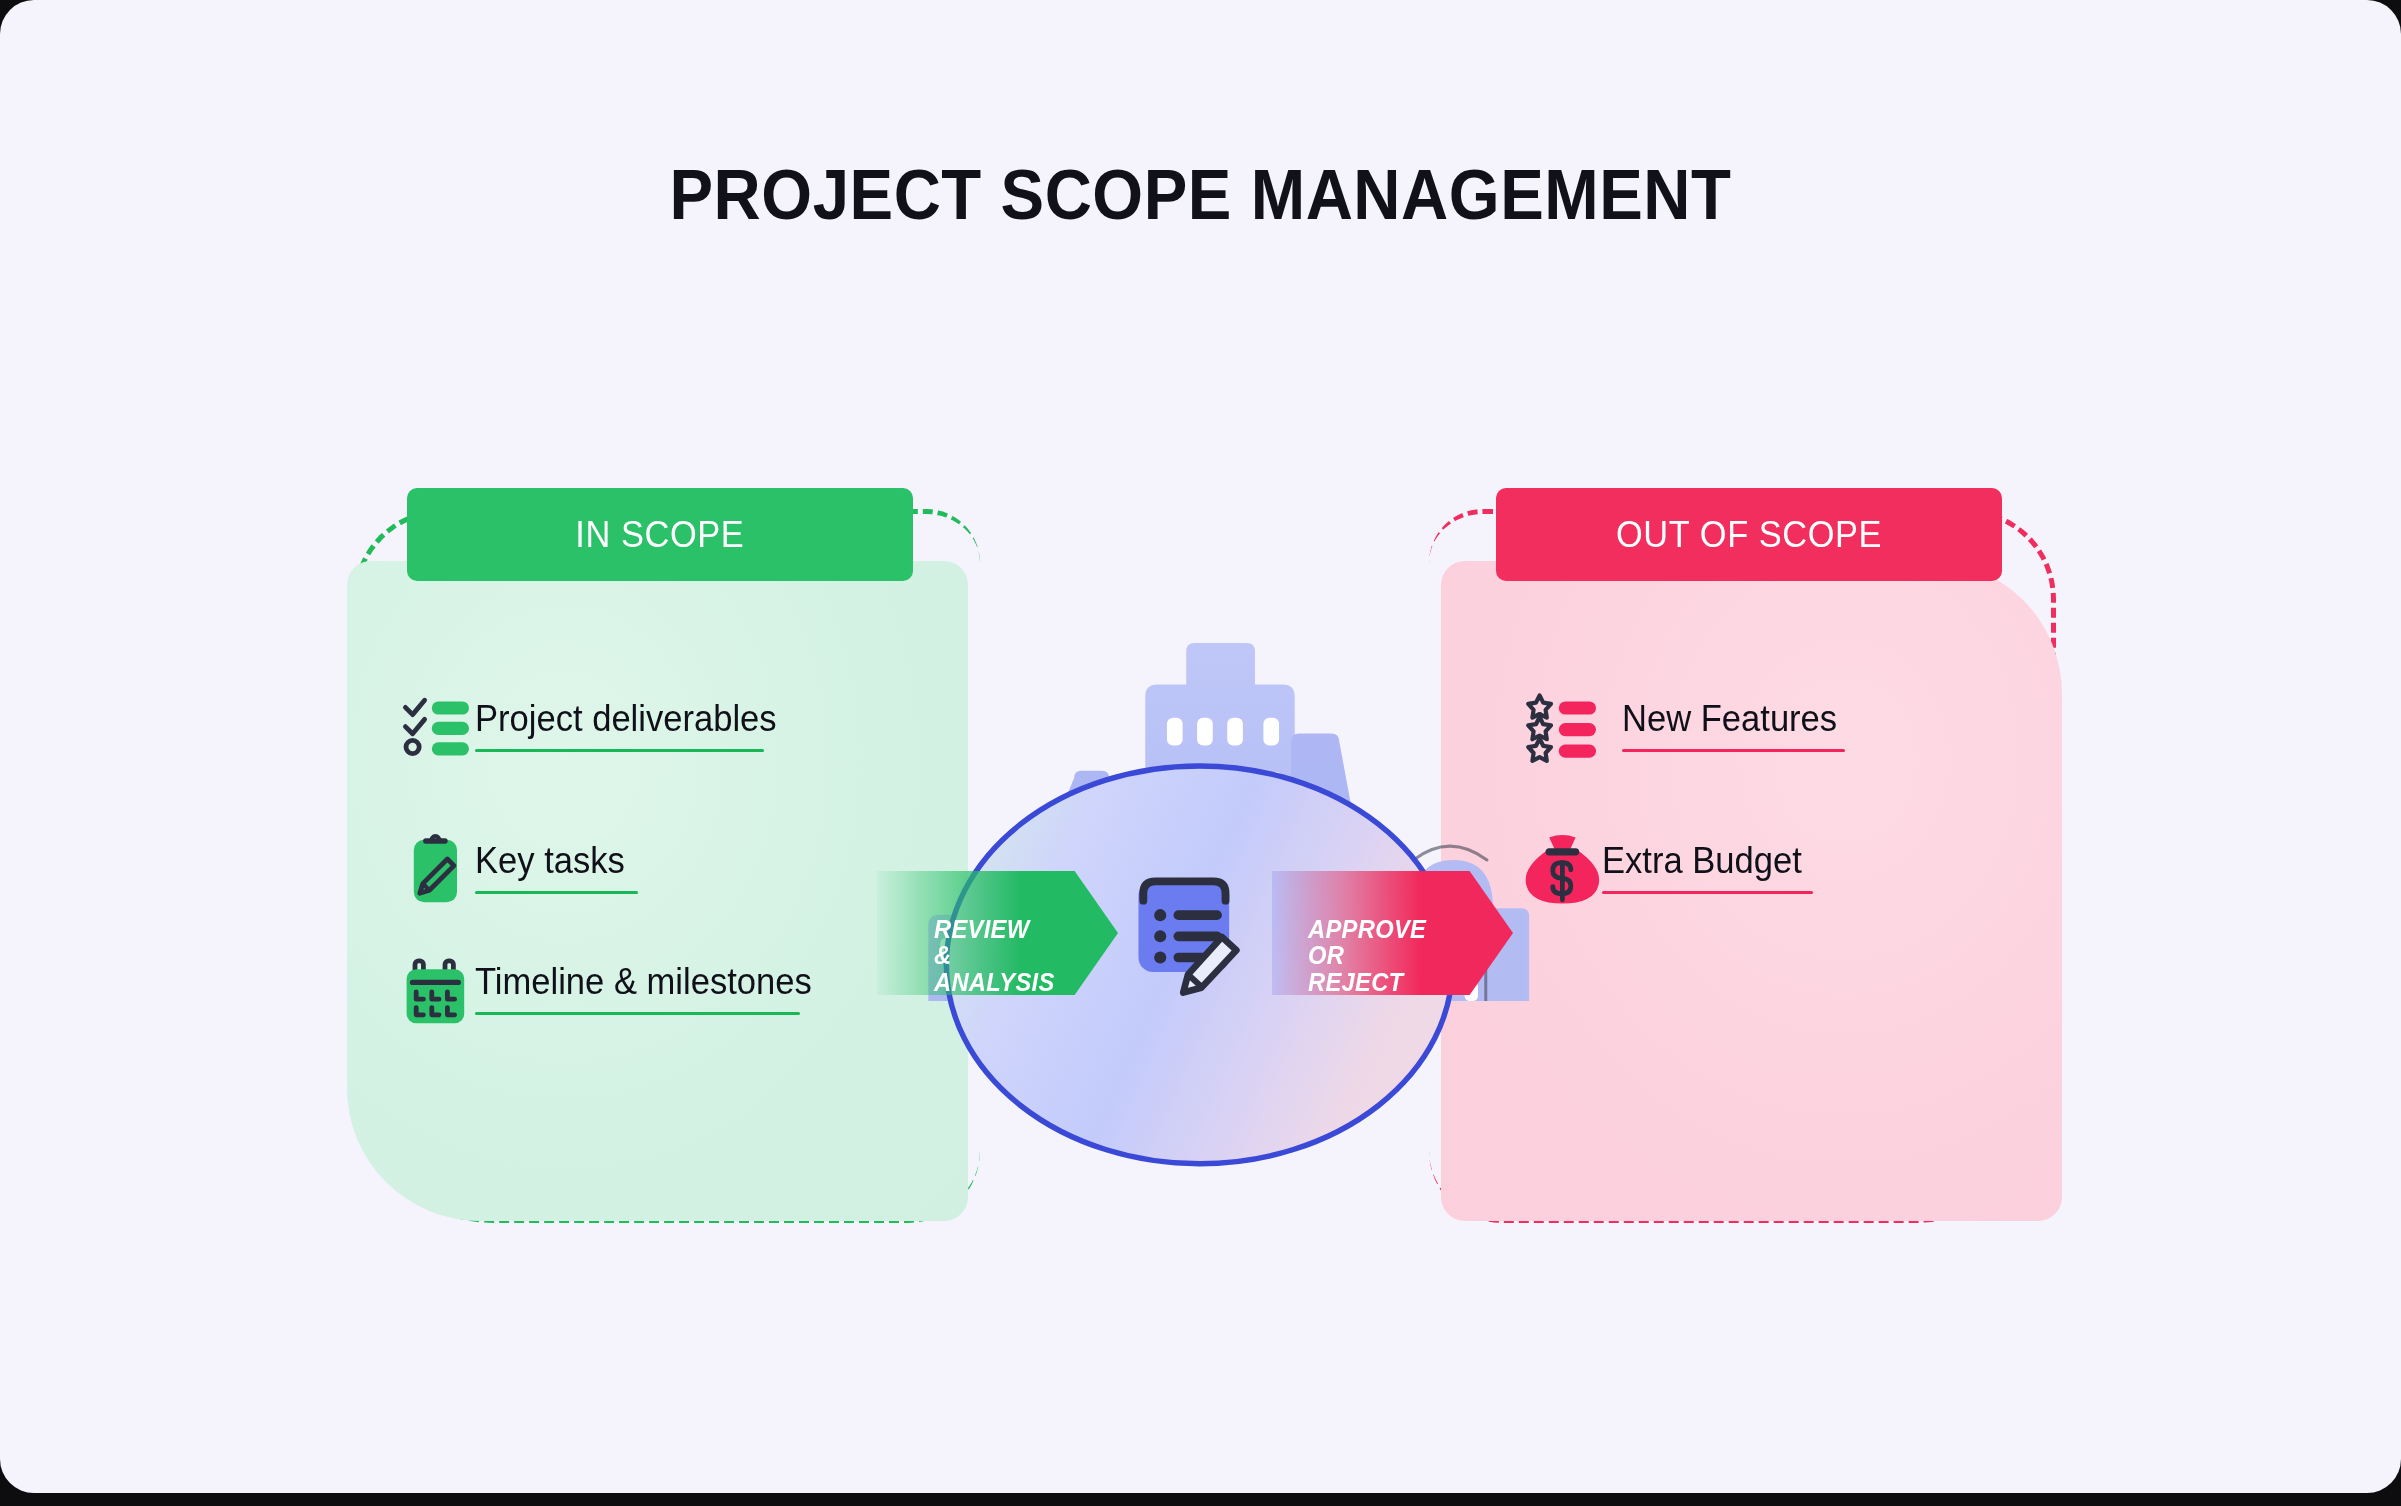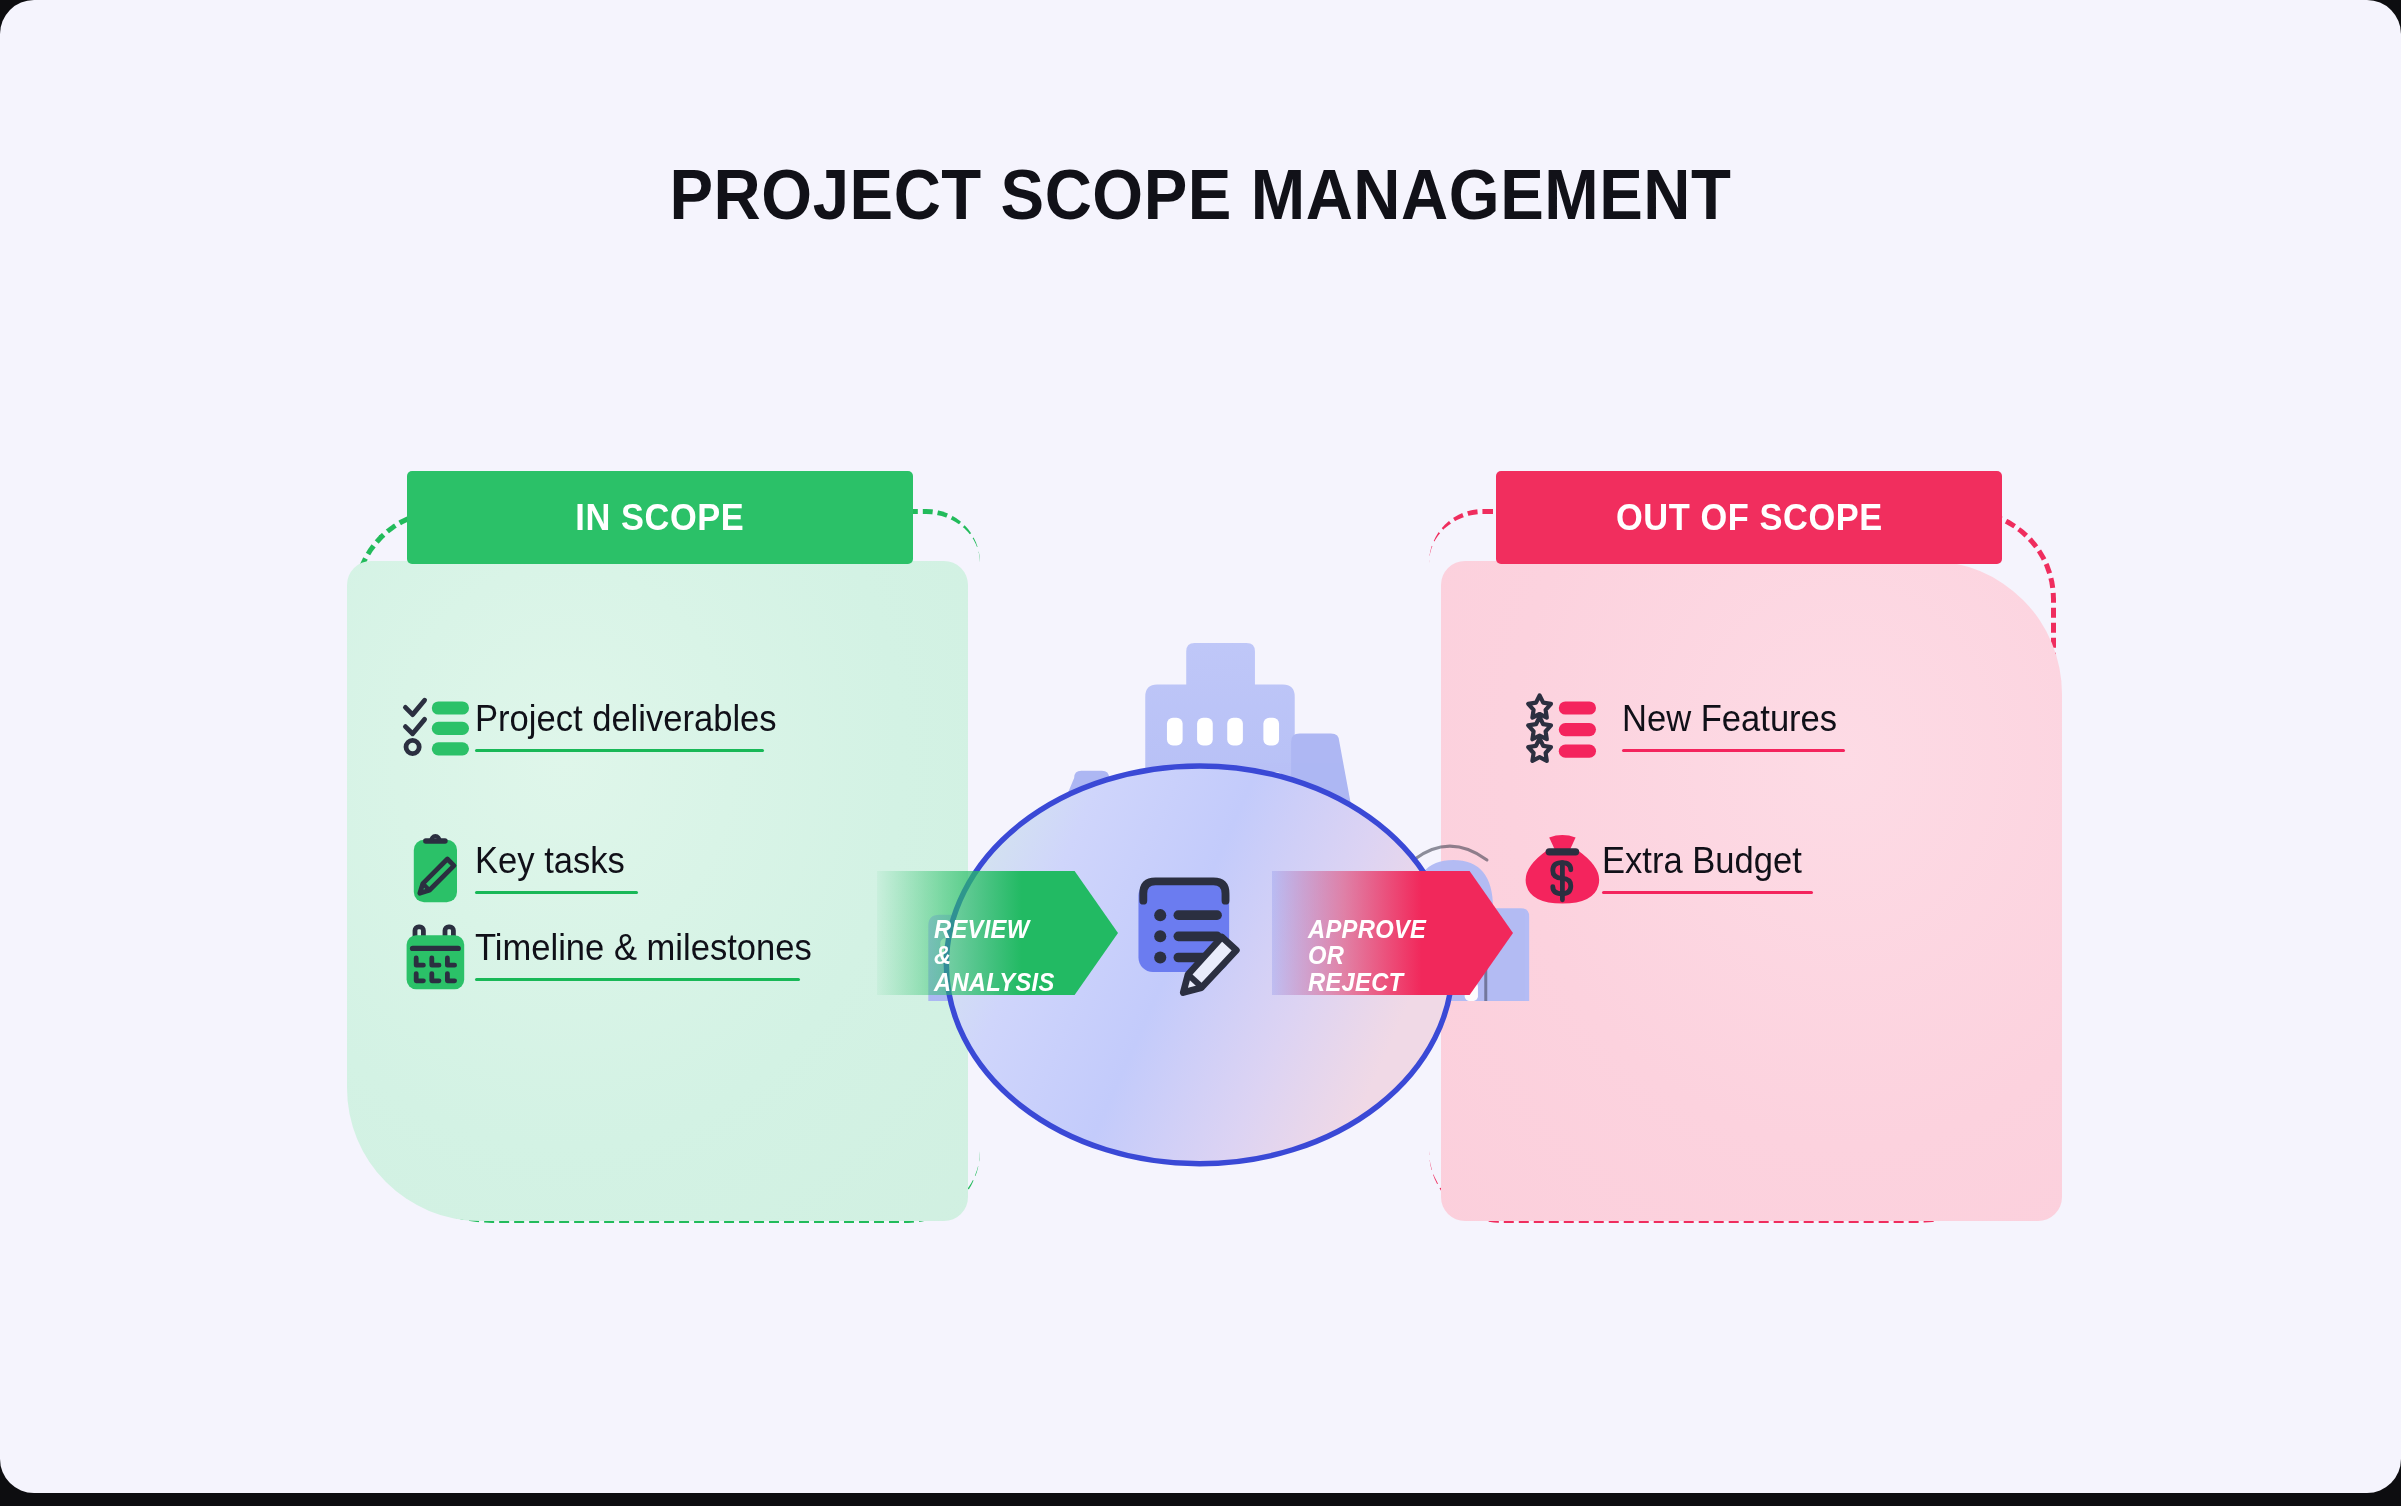--- a/index.html
+++ b/index.html
@@ -69,28 +69,29 @@
   #panel-right{
     left:1441px; top:561px; width:621px; height:660px;
     background:radial-gradient(120% 130% at 65% 30%, #fddbe5 0%, #fcd2de 45%, #fbcdda 100%);
     border-radius:24px 133px 24px 24px;
   }
 
   
   .chip{
     position:absolute;
     height:93px;
-    border-radius:5px;
+    border-radius:10px;
     display:flex; align-items:center; justify-content:center;
     color:#ffffff;
     font-size:37px;
-    font-weight:bold;
+    font-weight:normal;
     letter-spacing:0.6px;
     transform-origin:center;
     z-index:6;
+    margin-top:17px;
   }
   #chip-in{
     left:407px; top:471px; width:506px;
     background:#2bc168;
   }
   #chip-out{
     left:1496px; top:471px; width:506px;
     background:#f12e5e;
   }
   .chip span{ display:block; transform:scaleX(0.93); }
@@ -123,21 +124,21 @@
   .item .rule{
     margin-top:11px;
     height:3.6px;
     border-radius:1.8px;
   }
   .rule.green{ background:#18b857; }
   .rule.pink{ background:#f4245d; }
 
   #item-l0{ left:397px; top:687px; }
   #item-l1{ left:397px; top:829px; }
-  #item-l2{ left:397px; top:916px; }
+  #item-l2{ left:397px; top:950px; }
   #item-r0{ left:1524px; top:687px;gap:20px; }
   #item-r1{ left:1524px; top:829px; }
   #item-r2{ left:1524px; top:966px; }
 
   
   #center-art{
     position:absolute;
     left:862px; top:579px;
     width:675px; height:609px;
     z-index:2;

